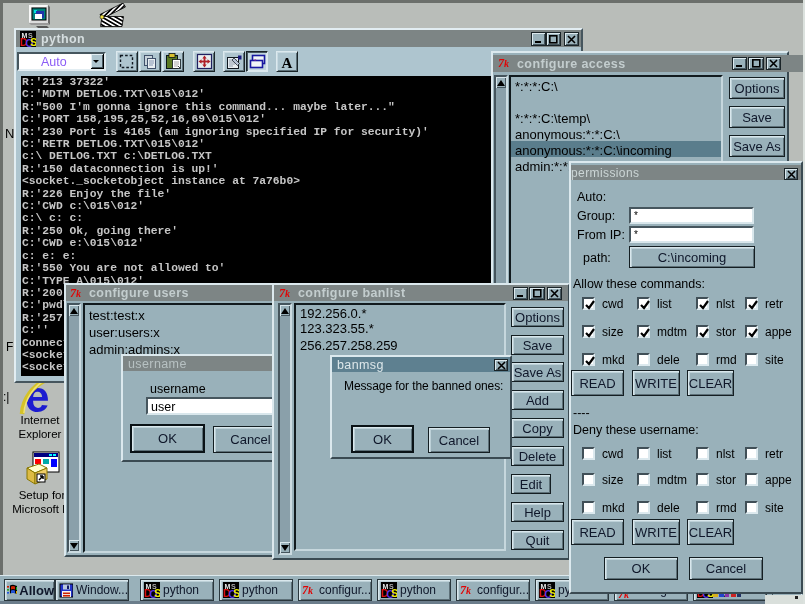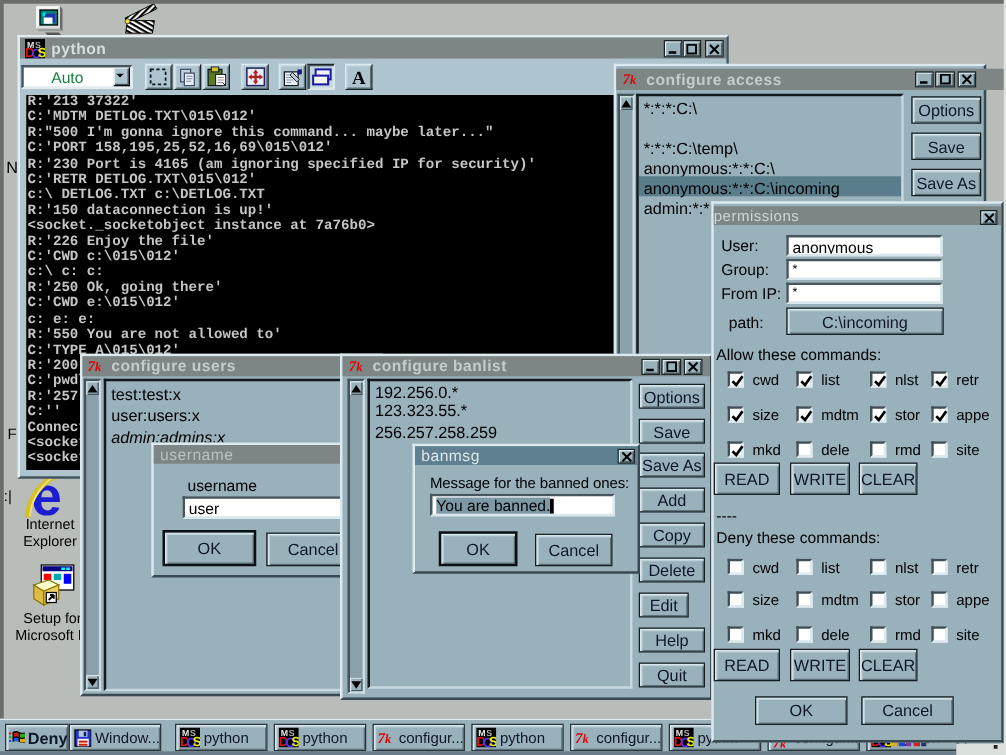--- a/index.html
+++ b/index.html
@@ -157,21 +157,21 @@
  <rect x="12" y="24" width="8" height="8" fill="#fff" stroke="#000"></rect>
  <path d="M14,30 L18,26 M18,26 l-3,0 m3,0 l0,3" stroke="#000" stroke-width="1.5" fill="none"></path>
 </svg>
 <div class="lbl" style="left:0px;top:489px;width:84px;text-align:center;font-size:11.5px;line-height:13.5px;">Setup for<br>Microsoft I..</div>
 
 <div class="abs" style="left:0;top:575px;width:805px;height:29px;background:#99b1ba;border-top:1px solid #dce9ee;z-index:56;">
   <div class="tbtn" style="left:4px;top:3px;width:51px;height:22px;justify-content:flex-start;border:1px solid #2a373d;">
       <svg width="15" height="14" style="margin-left:2px;">
         <use href="#flag"></use>
       </svg>
-      <b style="font-size:13px;margin-left:2px;">Deny</b>
+      <b style="font-size:13px;margin-left:2px;">Allow</b>
     </div>
   <div class="tbtn" style="left:55px;top:3px;width:74px;height:22px;justify-content:flex-start;border:1px solid #2a373d;text-align:right;">
       <svg width="15" height="15" style="margin-left:3px;">
         <use href="#floppy"></use>
       </svg>
       <span style="font-size:12px;margin-left:3px;">Window...</span>
     </div>
   <div class="tbtn" style="left:140px;top:3px;width:74px;height:22px;justify-content:flex-start;border:1px solid #2a373d;">
       <svg width="16" height="16" style="margin-left:3px;">
         <use href="#msdos"></use>
@@ -249,21 +249,21 @@
     </div>
   <div class="cap" style="left:548px;top:2px;width:15px;height:14px;">
       <svg width="9" height="9">
         <path d="M1,1 L8,8 M8,1 L1,8" stroke="#000" stroke-width="1.6"></path>
       </svg>
     </div>
 
   <div class="abs" style="left:0px;top:17px;width:565px;height:29px;background:#aec5cf;">
 
     <div class="abs" style="left:1px;top:5px;width:89px;height:19px;background:#fff;border-top:2px solid #46565e;border-left:2px solid #46565e;border-right:2px solid #e2edf2;border-bottom:2px solid #e2edf2;">
-      <div style="position:absolute;left:22px;top:1px;font-size:12.5px;color:#15803d;">Auto</div>
+      <div style="position:absolute;left:22px;top:1px;font-size:12.5px;color:#8b5cf6;">Auto</div>
       <div class="abs" style="right:0;top:0;width:13px;height:15px;background:#aec5cf;box-shadow:inset 1px 1px 0 #e2edf2, inset -1px -1px 0 #46565e;border-right:1px solid #000;border-bottom:1px solid #000;">
         <svg width="11" height="13">
             <polygon points="2,5 8,5 5,8" fill="#000"></polygon>
           </svg>
       </div>
     </div>
 
     <div class="tlb" style="left:100px;top:4px;">
         <svg width="16" height="16">
           <rect x="1.5" y="1.5" width="12" height="12" fill="none" stroke="#101820" stroke-width="1.4" stroke-dasharray="2.6,2"></rect>
@@ -407,21 +407,21 @@
       </div>
     <div class="sarr" style="bottom:0;">
         <svg width="10" height="10">
           <polygon points="5,8 1,2 9,2" fill="#000"></polygon>
         </svg>
       </div>
   </div>
   <div class="list" style="left:17px;top:18px;width:219px;height:250px;">
     <div class="li" style="top:3px;">test:test:x</div>
     <div class="li" style="top:20px;">user:users:x</div>
-    <div class="li" style="top:37px;font-style:italic;">admin:admins:x</div>
+    <div class="li" style="top:37px;">admin:admins:x</div>
   </div>
 
   <div class="frame" style="left:55px;top:69px;width:166px;height:108px;z-index:5;">
     <div class="tbar" style="left:0;top:0;width:162px;height:15px;font-weight:normal;color:#b7c1c2;">
       <span style="margin-left:5px;">username</span>
     </div>
     <div class="lbl" style="left:27px;top:26px;">username</div>
     <div class="entry" style="left:23px;top:41px;width:140px;height:18px;">user</div>
     <div class="tbtn def" style="left:7px;top:68px;width:75px;height:29px;">OK</div>
     <div class="tbtn" style="left:90px;top:70px;width:75px;height:27px;">Cancel</div>
@@ -480,37 +480,35 @@
   <div class="frame" style="left:56px;top:70px;width:182px;height:104px;z-index:5;">
     <div class="tbar" style="left:0;top:0;width:178px;height:15px;font-weight:normal;color:#dde7ea;background:#5e8090;">
       <span style="margin-left:5px;">banmsg</span>
     </div>
     <div class="cap" style="left:162px;top:2px;width:14px;height:12px;">
         <svg width="9" height="9">
           <path d="M1,1 L8,8 M8,1 L1,8" stroke="#000" stroke-width="1.6"></path>
         </svg>
       </div>
     <div class="lbl" style="left:12px;top:22px;font-size:12px;letter-spacing:-.1px;">Message for the banned ones:</div>
-    <div class="entry" style="left:12px;top:38px;width:148px;height:18px;"><span style="background:#7e99a6;">You are banned.</span><span style="display:inline-block;width:3px;height:12px;background:#000;vertical-align:-2px;"></span></div>
     <div class="tbtn def" style="left:19px;top:68px;width:63px;height:28px;">OK</div>
     <div class="tbtn" style="left:96px;top:70px;width:62px;height:26px;">Cancel</div>
   </div>
 </div>
 
 <div class="frame" style="left:569px;top:161px;width:234px;height:433px;z-index:60;">
   <div class="tbar" style="left:0;top:2px;width:230px;height:15px;font-weight:normal;color:#ccd6d6;font-size:12px;">
     <span style="margin-left:0px;">permissions</span>
   </div>
   <div class="cap" style="left:213px;top:5px;width:14px;height:12px;">
       <svg width="9" height="9">
         <path d="M1,1 L8,8 M8,1 L1,8" stroke="#000" stroke-width="1.6"></path>
       </svg>
     </div>
-  <div class="lbl" style="left:6px;top:27px;">User:</div>
-  <div class="entry" style="left:58px;top:25px;width:125px;height:17px;">anonymous</div>
+  <div class="lbl" style="left:6px;top:27px;">Auto:</div>
   <div class="lbl" style="left:6px;top:46px;">Group:</div>
   <div class="entry" style="left:58px;top:44px;width:125px;height:17px;font-size:10px;">*</div>
   <div class="lbl" style="left:6px;top:65px;">From IP:</div>
   <div class="entry" style="left:58px;top:63px;width:125px;height:17px;font-size:10px;">*</div>
   <div class="lbl" style="left:12px;top:88px;">path:</div>
   <div class="tbtn" style="left:58px;top:83px;width:126px;height:22px;">C:\incoming</div>
   <div class="lbl" style="left:2px;top:114px;">Allow these commands:</div>
   <div class="cb" style="left:11px;top:134px;">
       <svg width="13" height="13">
         <path d="M2,6 L5,9 L10,2" stroke="#000" stroke-width="2.2" fill="none"></path>
@@ -568,21 +566,21 @@
   <div class="cb" style="left:66px;top:190px;"></div>
     <div class="cl" style="left:86px;top:190px;">dele</div>
   <div class="cb" style="left:125px;top:190px;"></div>
     <div class="cl" style="left:145px;top:190px;">rmd</div>
   <div class="cb" style="left:174px;top:190px;"></div>
     <div class="cl" style="left:194px;top:190px;">site</div>
   <div class="tbtn" style="left:0px;top:207px;width:53px;height:26px;">READ</div>
   <div class="tbtn" style="left:61px;top:207px;width:48px;height:26px;">WRITE</div>
   <div class="tbtn" style="left:116px;top:207px;width:47px;height:26px;">CLEAR</div>
   <div class="lbl" style="left:2px;top:243px;">----</div>
-  <div class="lbl" style="left:2px;top:260px;">Deny these commands:</div>
+  <div class="lbl" style="left:2px;top:260px;">Deny these username:</div>
   <div class="cb" style="left:11px;top:284px;"></div>
     <div class="cl" style="left:31px;top:284px;">cwd</div>
   <div class="cb" style="left:66px;top:284px;"></div>
     <div class="cl" style="left:86px;top:284px;">list</div>
   <div class="cb" style="left:125px;top:284px;"></div>
     <div class="cl" style="left:145px;top:284px;">nlst</div>
   <div class="cb" style="left:174px;top:284px;"></div>
     <div class="cl" style="left:194px;top:284px;">retr</div>
   <div class="cb" style="left:11px;top:310px;"></div>
     <div class="cl" style="left:31px;top:310px;">size</div>

